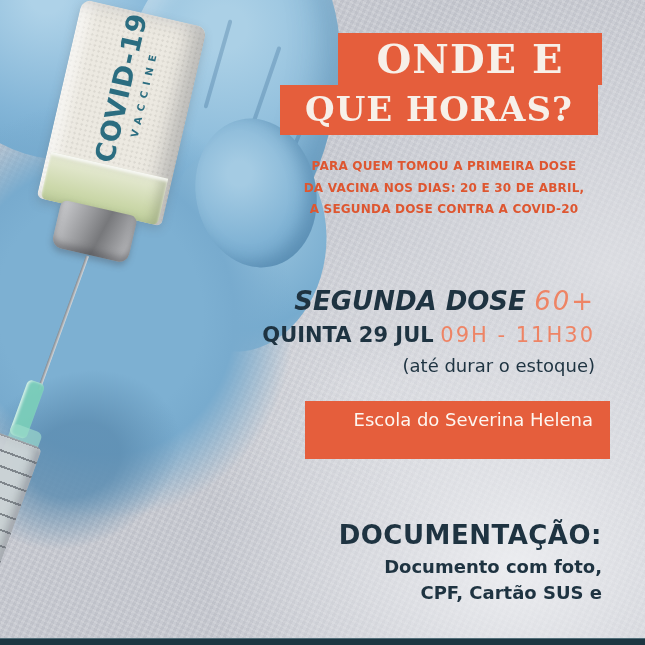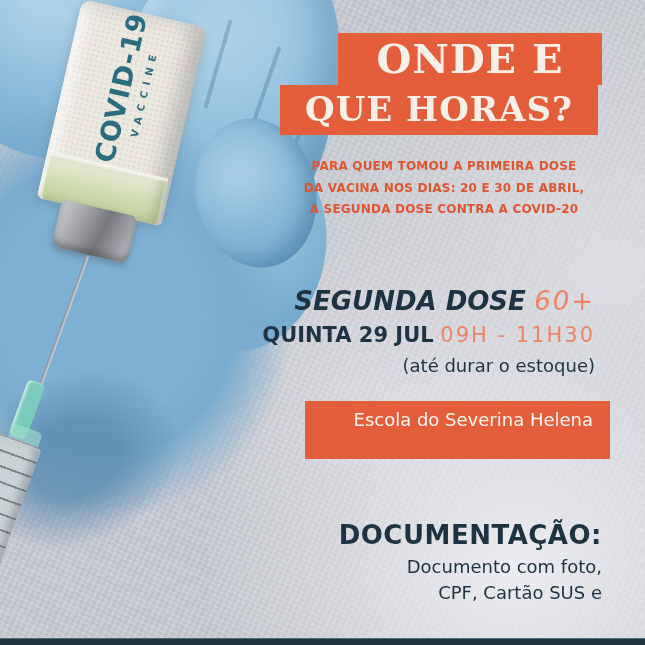--- a/index.html
+++ b/index.html
@@ -85,21 +85,21 @@
   .salmon{color:#ee8465;font-weight:400;letter-spacing:2px;position:static;}
   .sched-note{color:#1e3341;font-size:18px;line-height:24px;font-weight:400;margin-top:2px;}
 
   .loc-box{left:305px;top:401px;width:305px;height:58px;background:#e55e3c;color:#fdf6f0;
     text-align:right;padding:7px 17px 0 0;font-size:18px;line-height:23px;font-weight:400;}
   .loc-box div{position:static;}
 
   .docs{right:43px;top:488px;width:420px;text-align:right;color:#1e3341;margin-top:28px;}
   .docs div{position:static;}
   .docs-title{font-size:26px;line-height:38px;font-weight:800;letter-spacing:.5px;}
-  .docs-line{font-size:18px;line-height:25.5px;font-weight:400;}
+  .docs-line{font-size:18px;line-height:25.5px;font-weight:700;}
 
   .footer-bar{left:0;right:0;bottom:0;height:7px;background:#1d3642;border-top:1px solid #506d78;}
 </style>
 </head>
 <body>
 
 <div class="poster">
 
   <div class="photo">
     <div class="blob glove-thumb"></div>

